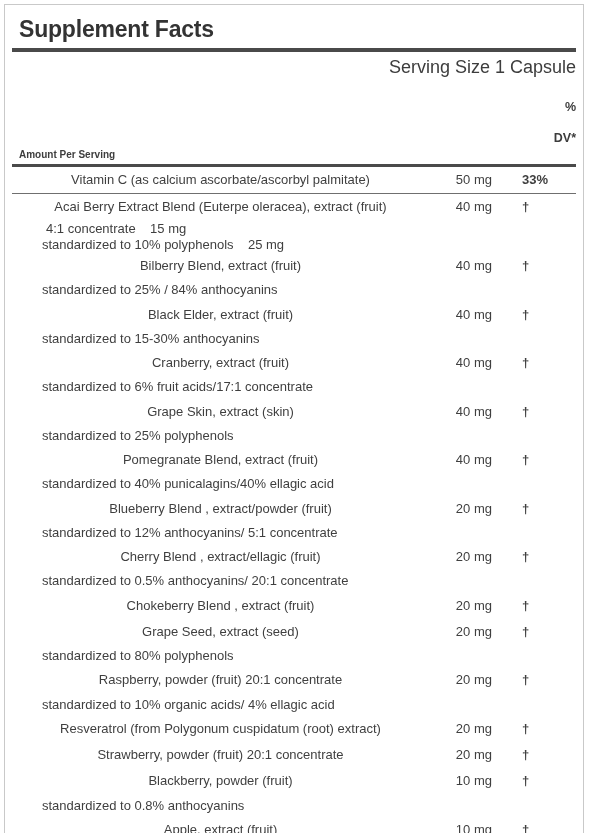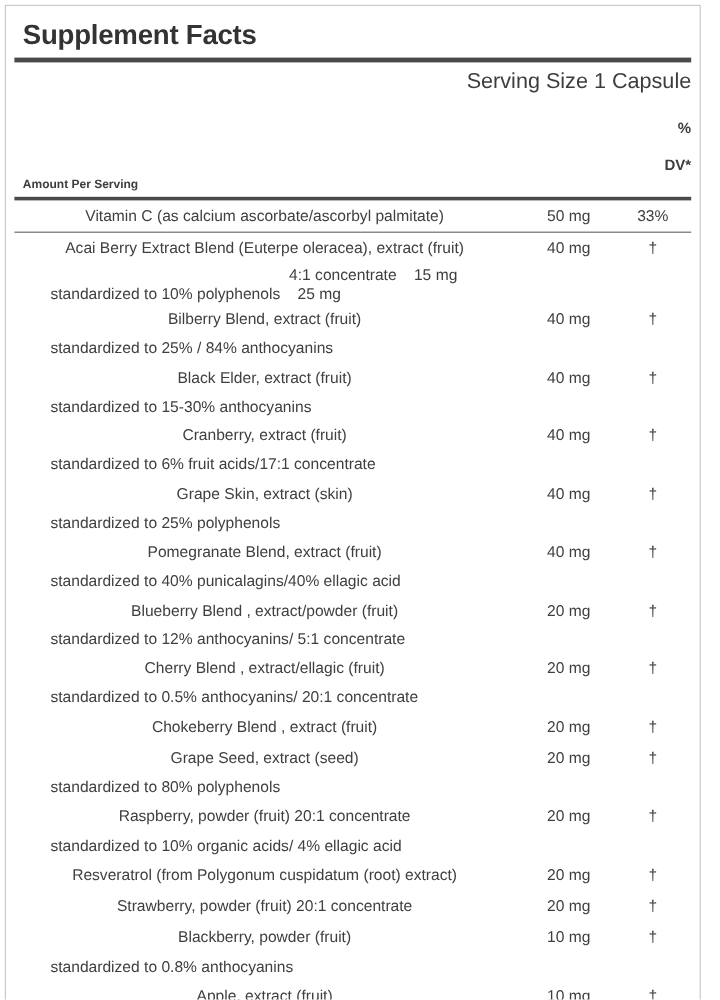--- a/index.html
+++ b/index.html
@@ -110,39 +110,39 @@
     white-space: nowrap;
     text-align: center;
   }
   .cell-amt {
     text-align: right;
     width: 70px;
     white-space: nowrap;
     padding-right: 30px !important;
   }
   .cell-dv {
-    text-align: center;
+    text-align: left;
     width: 44px;
     white-space: nowrap;
     padding-right: 10px !important;
+    font-weight: bold;
   }
   .row-sub td {
     font-size: 13px;
     color: #3f3f3f;
     line-height: 1.25;
     padding-top: 3px;
     padding-bottom: 3px;
   }
   .sub-text {
     padding-left: 30px !important;
     white-space: pre;
   }
   .sub-text.deep {
     padding-left: 34px !important;
-    text-align: center;
   }
   .sub-tight td {
     padding-top: 0px;
     padding-bottom: 0px;
   }
 
   .sep-cell {
     padding: 0 !important;
   }
   .sep-line {

